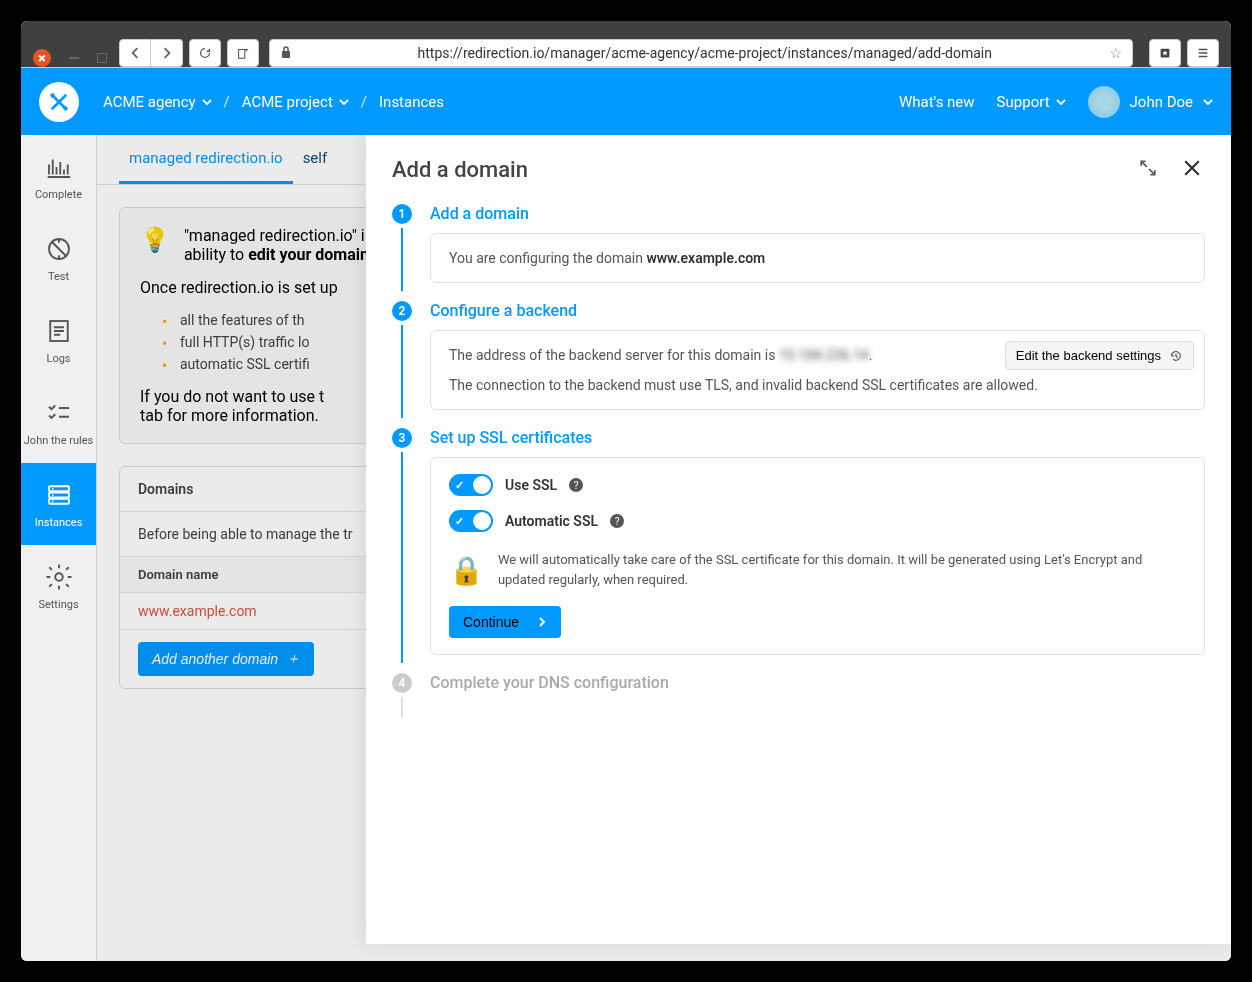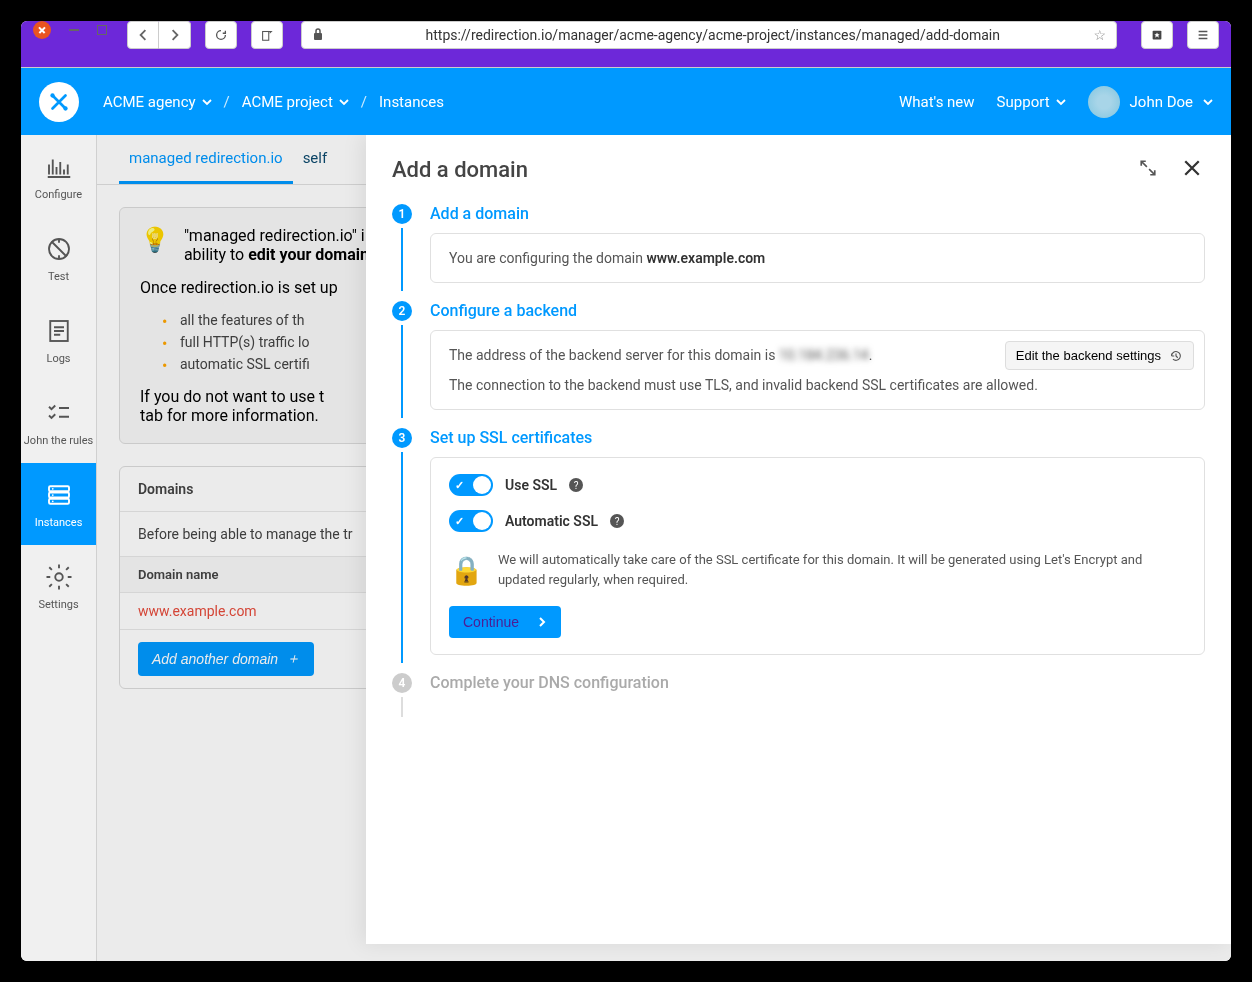--- a/index.html
+++ b/index.html
@@ -1,21 +1,21 @@
 <!DOCTYPE html>
 <html><head>
 <meta charset="utf-8">
 <style>
 * { margin: 0; padding: 0; box-sizing: border-box; }
 body { font-family: -apple-system, BlinkMacSystemFont, "Segoe UI", Roboto, sans-serif; background: #000; width: 1252px; height: 982px; overflow: hidden; }
 
 .browser-window { position: absolute; top: 21px; left: 21px; right: 21px; bottom: 21px; background: #fff; border-radius: 6px; overflow: hidden; display: flex; flex-direction: column; }
 
 
-.browser-chrome { height: 47px; background: #6d28d9; border-bottom: 1px solid #ccc; display: flex; align-items: flex-start; padding: 0 12px; gap: 8px; }
+.browser-chrome { height: 47px; background: #404040; border-bottom: 1px solid #ccc; display: flex; align-items: flex-end; padding: 0 12px; }
 .window-controls { display: flex; align-items: center; gap: 18px; }
 .close-btn { width: 18px; height: 18px; border-radius: 50%; background: #e95420; position: relative; }
 .close-btn::before, .close-btn::after { content: ''; position: absolute; top: 50%; left: 50%; width: 8px; height: 1.5px; background: #fff; }
 .close-btn::before { transform: translate(-50%, -50%) rotate(45deg); }
 .close-btn::after { transform: translate(-50%, -50%) rotate(-45deg); }
 .min-btn { width: 10px; height: 2px; background: #666; }
 .max-btn { width: 10px; height: 10px; border: 1.5px solid #666; }
 .nav-buttons { display: flex; gap: 0; margin-left: 12px; }
 .nav-btn { width: 32px; height: 28px; border: 1px solid #ccc; background: #fff; display: flex; align-items: center; justify-content: center; }
 .nav-btn:first-child { border-radius: 4px 0 0 4px; }
@@ -94,21 +94,21 @@
 
 .toggle-row { display: flex; align-items: center; gap: 12px; margin-bottom: 14px; }
 .toggle { width: 44px; height: 22px; border-radius: 11px; background: #0099ff; position: relative; cursor: pointer; }
 .toggle::before { content: '✓'; position: absolute; left: 6px; top: 50%; transform: translateY(-50%); color: #fff; font-size: 11px; font-weight: bold; }
 .toggle::after { content: ''; position: absolute; right: 2px; top: 2px; width: 18px; height: 18px; border-radius: 50%; background: #fff; }
 .toggle-label { font-weight: 600; font-size: 14px; color: #333; }
 .help-icon { width: 14px; height: 14px; border-radius: 50%; background: #555; color: #fff; font-size: 10px; display: inline-flex; align-items: center; justify-content: center; }
 
 .ssl-info { display: flex; gap: 14px; margin: 18px 0 14px; font-size: 13px; color: #555; line-height: 1.5; }
 .lock-emoji { font-size: 28px; }
-.continue-btn { padding: 8px 14px; background: #0099ff; color: #4c1d95; border: none; border-radius: 4px; font-size: 14px; display: inline-flex; align-items: center; gap: 18px; cursor: pointer; }
+.continue-btn { padding: 8px 14px; background: #0099ff; color: #000000; border: none; border-radius: 4px; font-size: 14px; display: inline-flex; align-items: center; gap: 18px; cursor: pointer; }
 .chevron { display: inline-block; }
 .chevron svg { width: 10px; height: 10px; }
 </style>
 </head>
 <body>
 
 <div class="browser-window">
 
   <div class="browser-chrome">
     <div class="window-controls">
@@ -204,21 +204,21 @@
     </div>
   </div>
 
   <div class="main-layout">
 
     <div class="sidebar">
       <div class="sidebar-item">
         <svg viewBox="0 0 24 24">
             <path d="M4 18V10M7 18V6M10 18V12M13 18V8M16 18V14M19 18V10M3 20h18" stroke="#555" stroke-width="1.5" fill="none"></path>
           </svg>
-        <span>Configure</span>
+        <span>Complete</span>
       </div>
       <div class="sidebar-item">
         <svg viewBox="0 0 24 24">
             <circle cx="12" cy="12" r="8" stroke="#555" stroke-width="1.5" fill="none"></circle>
             <path d="M6 6l12 12M12 4v3M12 17v3" stroke="#555" stroke-width="1.5"></path>
           </svg>
         <span>Test</span>
       </div>
       <div class="sidebar-item">
         <svg viewBox="0 0 24 24">

